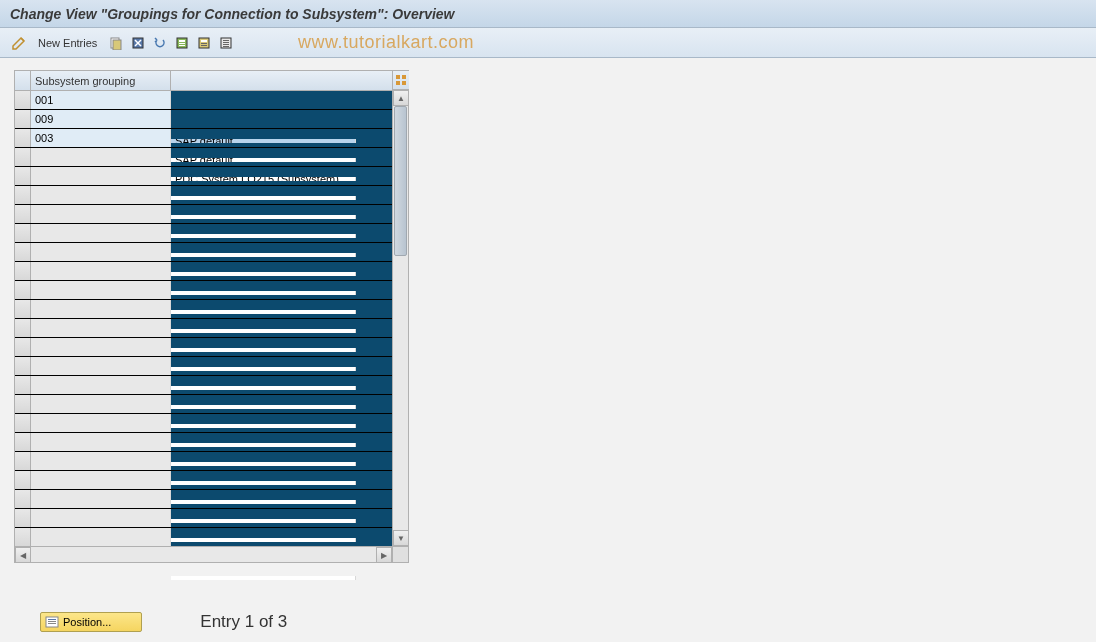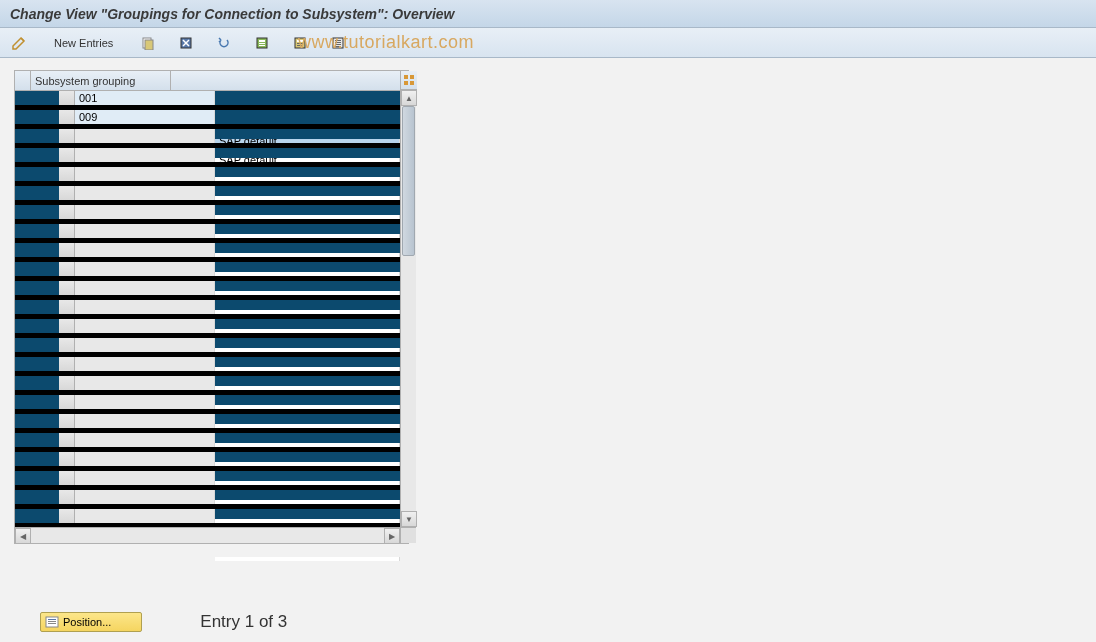--- a/index.html
+++ b/index.html
@@ -29,21 +29,21 @@
       font-size: 14px;
       color: #3a3a3a;
     }
     .toolbar {
       background: linear-gradient(to bottom, #e8eff6 0%, #d8e4f0 100%);
       padding: 4px 10px;
       border-bottom: 1px solid #a8b8c8;
       height: 30px;
       display: flex;
       align-items: center;
-      gap: 20px;
+      gap: 4px;
       position: relative;
     }
     .toolbar-icon {
       width: 18px;
       height: 18px;
       display: flex;
       align-items: center;
       justify-content: center;
       cursor: pointer;
     }
@@ -104,23 +104,22 @@
       width: 205px;
     }
     .settings-col {
       width: 16px;
       display: flex;
       align-items: center;
       justify-content: center;
     }
     .table-row {
       display: flex;
-      border-bottom: 5px solid #000000;
+      border-bottom: 1px solid #000000;
       height: 19px;
-      padding-left: 44px;
     }
     .row-selector {
       width: 16px;
       background: linear-gradient(to bottom, #e8e8e8 0%, #d8d8d8 100%);
       border-right: 1px solid #b0b0b0;
     }
     .cell {
       padding: 2px 4px;
       border-right: 1px solid #d8d8d8;
       font-size: 11px;
@@ -305,20 +304,25 @@
       <div id="table-body">
           <div class="table-row">
             <div class="row-selector"></div>
             <div class="cell cell-id">001</div>
             <div class="cell cell-text selected">SAP default</div>
           </div>
           <div class="table-row">
             <div class="row-selector"></div>
             <div class="cell cell-id">009</div>
             <div class="cell cell-text">SAP default</div>
+          </div>
+          <div class="table-row">
+            <div class="row-selector"></div>
+            <div class="cell cell-id">003</div>
+            <div class="cell cell-text">PDC System LO215 (Subsystem)</div>
           </div>
           <div class="table-row empty-row">
             <div class="row-selector"></div>
             <div class="cell cell-id"></div>
             <div class="cell cell-text"></div>
           </div>
           <div class="table-row empty-row">
             <div class="row-selector"></div>
             <div class="cell cell-id"></div>
             <div class="cell cell-text"></div>

